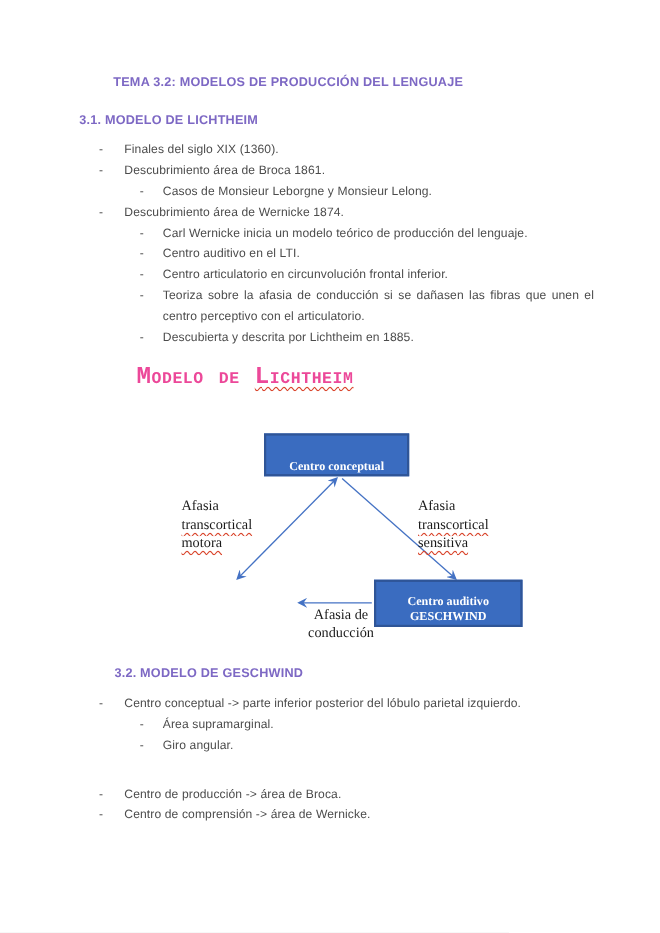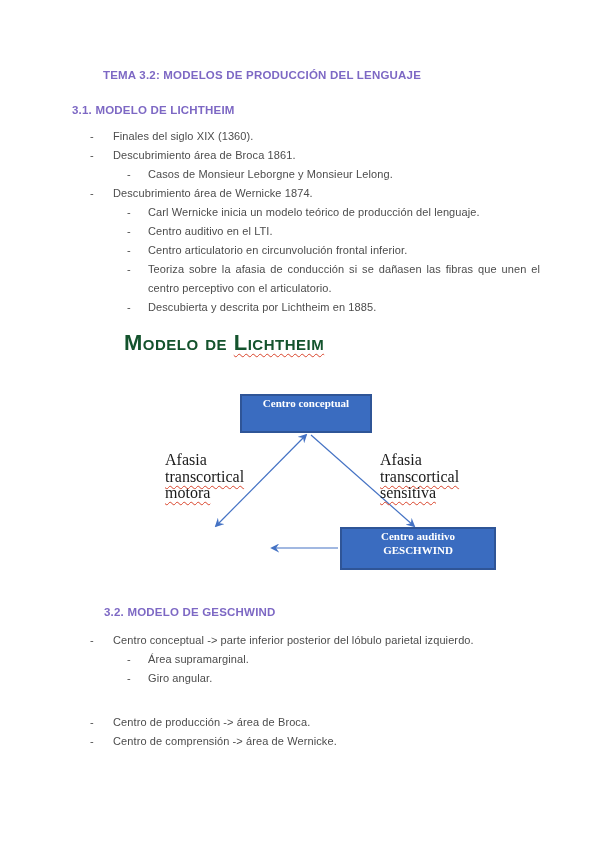--- a/index.html
+++ b/index.html
@@ -34,50 +34,50 @@
   .li{position:relative;}
   .li .dash{position:absolute;left:18px;top:0;}
   .li .txt{display:block;padding-left:41px;}
   .li.lvl2 .dash{left:55px;}
   .li.lvl2 .txt{padding-left:76px;}
   .li.justify .txt{text-align:justify;}
   .li.gap{margin-top:25px;}
   
   .diagram-title{
     position:absolute;left:124px;top:330px;
-    font-family:Liberation Sans, sans-serif;
+    font-family:Liberation Mono, monospace;
     font-variant:small-caps;
     font-size:22px;font-weight:bold;letter-spacing:.5px;
-    color:#14532d;
+    color:#ec4899;
   }
   .squiggle{
     text-decoration-line:underline;
     text-decoration-style:wavy;
     text-decoration-color:#d9442b;
     text-decoration-thickness:1px;
     text-underline-offset:3px;
   }
   
   .dbox{
     position:absolute;
     background:#3a6cc0;border:2px solid #2f5597;box-sizing:border-box;
     color:#ffffff;
     font-family:"Liberation Serif","DejaVu Serif",serif;
     font-weight:bold;font-size:11px;line-height:14px;
-    display:flex;flex-direction:column;justify-content:flex-start;align-items:center;
+    display:flex;flex-direction:column;justify-content:flex-end;align-items:center;
     text-align:center;
   }
   #box-conceptual{left:240px;top:394px;width:132px;height:39px;}
   #box-broca{left:133px;top:528px;width:135px;height:42px;}
-  #box-wernicke{left:340px;top:527px;width:156px;height:43px;}
+  #box-wernicke{left:340px;top:527px;width:135px;height:43px;}
   
   .dlabel{
     position:absolute;
     font-family:"Liberation Serif","DejaVu Serif",serif;
-    font-size:16px;line-height:16.5px;color:#1a1a1a;
+    font-size:13px;line-height:16.5px;color:#1a1a1a;
   }
   #label-motora{left:165px;top:452px;}
   #label-sensitiva{left:380px;top:452px;}
   #label-conduccion{left:272px;top:551px;width:76px;text-align:center;line-height:16px;}
   .dlabel div{white-space:nowrap;}
   
   .connectors{position:absolute;left:0;top:380px;pointer-events:none;}
 </style>
 </head>
 <body>
@@ -154,20 +154,24 @@
   <div class="dlabel" id="label-motora">
     <div>Afasia</div>
     <div class="squiggle">transcortical</div>
     <div class="squiggle">motora</div>
   </div>
   <div class="dlabel" id="label-sensitiva">
     <div>Afasia</div>
     <div class="squiggle">transcortical</div>
     <div class="squiggle">sensitiva</div>
   </div>
+  <div class="dlabel" id="label-conduccion">
+    <div>Afasia de</div>
+    <div>conducción</div>
+  </div>
 
   <div class="sec-heading" id="sec2-heading">3.2. MODELO DE GESCHWIND</div>
 
   <div class="list" id="sec2-list">
     <div class="li lvl1">
         <span class="dash">-</span>
         <span class="txt">Centro conceptual -&gt; parte inferior posterior del lóbulo parietal izquierdo.</span>
       </div>
     <div class="li lvl2">
         <span class="dash">-</span>

